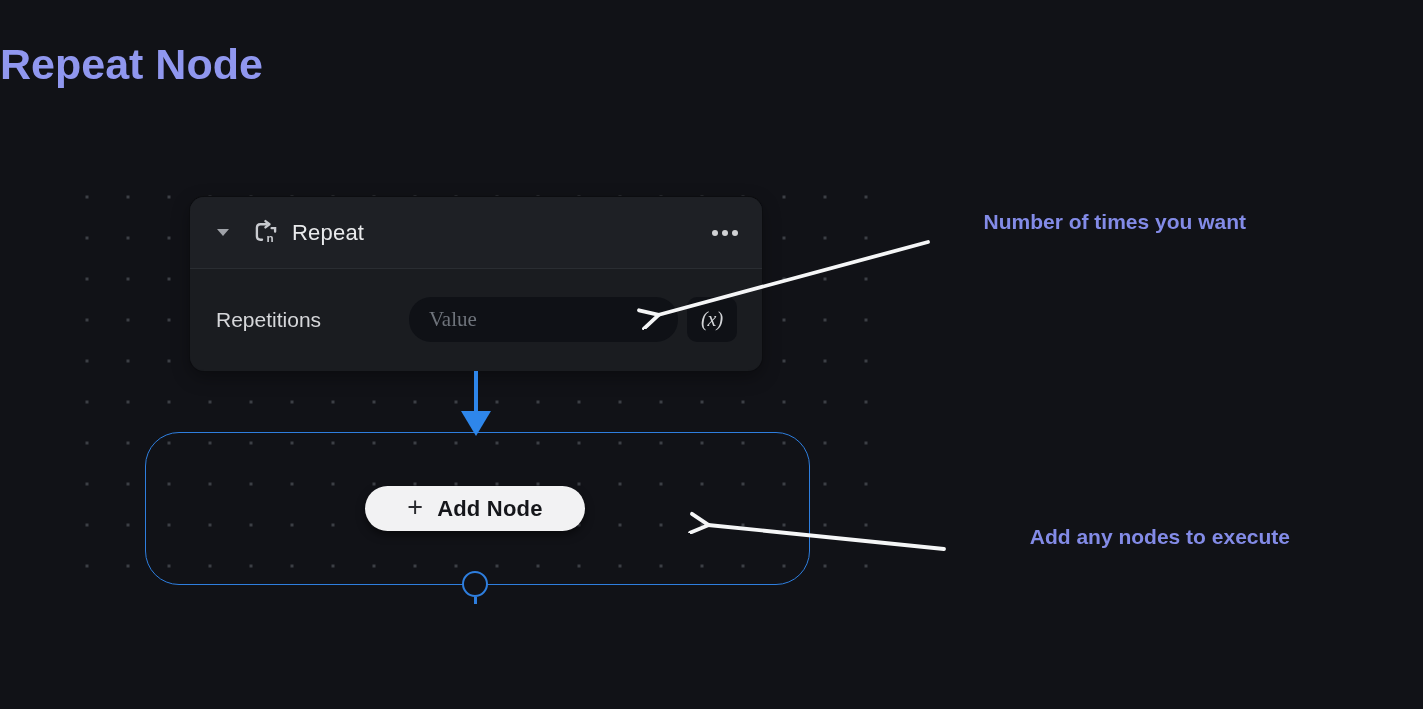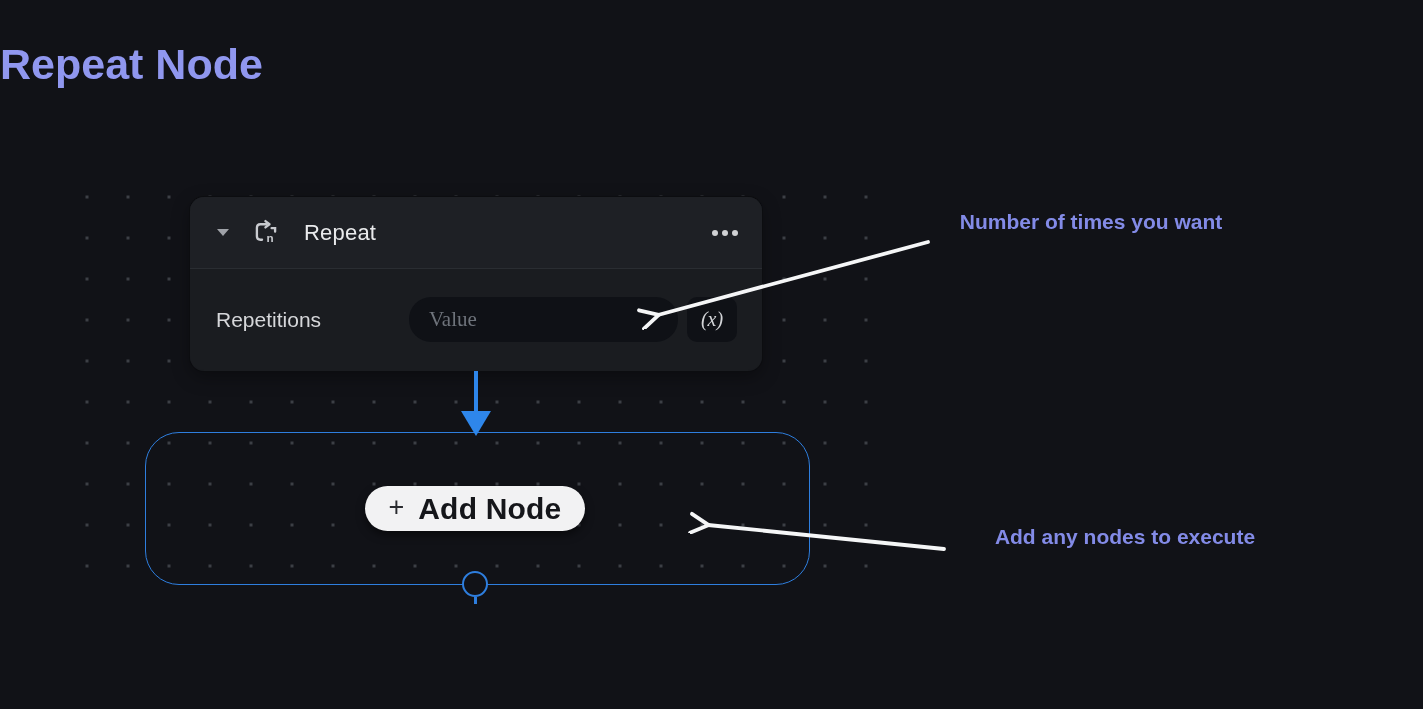--- a/index.html
+++ b/index.html
@@ -55,21 +55,21 @@
   .caret-down {
     width: 0; height: 0;
     margin-left: 27px;
     border-left: 6px solid transparent;
     border-right: 6px solid transparent;
     border-top: 7px solid #9fa2a8;
     cursor: pointer;
   }
   .repeat-icon { margin-left: 23px; display: flex; }
   .node-title {
-    margin-left: 24px;
+    margin-left: 12px;
     font-size: 22px;
     font-weight: 500;
     color: #e9eaec;
     letter-spacing: 0.2px;
   }
   .ellipsis-menu {
     position: absolute;
     right: 22px; top: 50%;
     transform: translateY(-50%);
     display: flex; gap: 4px;
@@ -148,21 +148,21 @@
     font-family: "Liberation Sans", sans-serif;
   }
   .add-node-btn .plus-icon {
     font-size: 27px;
     font-weight: 400;
     line-height: 1;
     margin-top: -3px;
     color: #2a2b2f;
   }
   .add-node-btn .add-node-label {
-    font-size: 30px;
+    font-size: 22px;
     font-weight: 700;
     letter-spacing: 0.2px;
   }
   .connector-handle {
     position: absolute;
     left: 462px; top: 571px;
     width: 26px; height: 26px;
     border-radius: 50%;
     border: 2.5px solid #2e7ede;
     background: #111217;
@@ -171,21 +171,21 @@
   .connector-stub {
     position: absolute;
     left: 474px; top: 597px;
     width: 3px; height: 7px;
     background: #2e7ede;
   }
 
   
   .annotation {
     position: absolute;
-    text-align: center;
+    text-align: right;
     font-size: 21px;
     font-weight: 700;
     line-height: 31px;
     color: #838be7;
   }
   .annotation-1 { left: 936px; top: 206px; width: 310px; }
   .annotation-2 { left: 960px; top: 521px; width: 330px; }
   .annotation span { display: block; }
 
   

